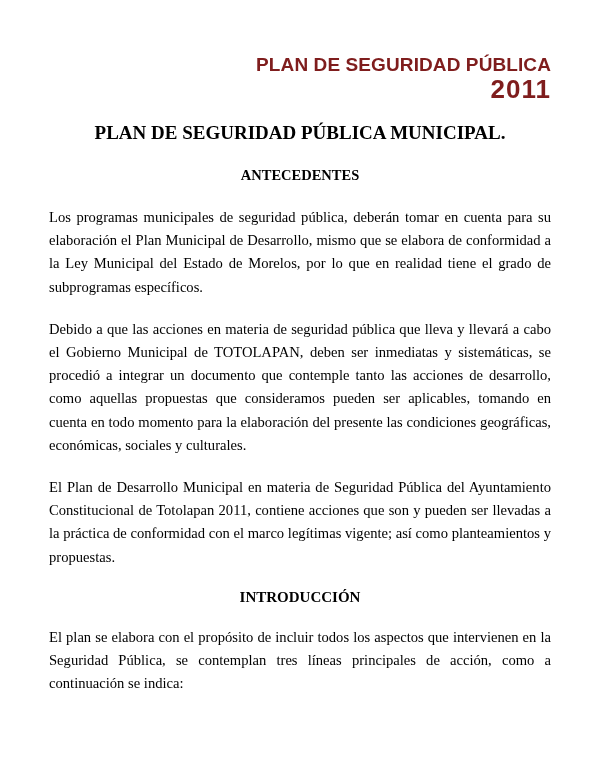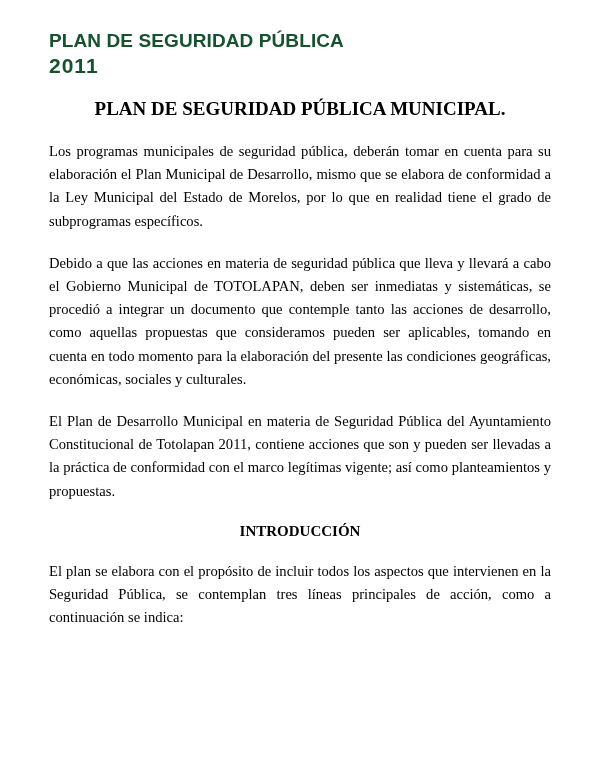--- a/index.html
+++ b/index.html
@@ -21,36 +21,36 @@
     box-sizing: border-box;
     width: 600px;
     height: 776px;
     padding: 0 49px;
     background: #ffffff;
     position: relative;
   }
 
   
   .doc-banner {
-    text-align: left;
-    padding-top: 28px;
+    text-align: right;
+    padding-top: 52px;
     font-family: "Liberation Sans", "DejaVu Sans", sans-serif;
     font-weight: bold;
     font-size: 19px;
     line-height: 25px;
-    color: #14532d;
+    color: #7f1d1d;
     letter-spacing: 0.1px;
     white-space: nowrap;
   }
   .doc-banner .banner-line {
     display: block;
   }
   .doc-banner .banner-year {
     display: block;
-    font-size: 21px;
+    font-size: 26px;
     letter-spacing: 1px;
   }
 
   
   .doc-heading {
     text-align: center;
     font-weight: bold;
     font-size: 19px;
     line-height: 20px;
     margin: 0;
@@ -86,20 +86,21 @@
 
 <div class="page">
 
   <div class="doc-banner">
     <span class="banner-line">PLAN DE SEGURIDAD PÚBLICA</span>
     <span class="banner-year">2011</span>
   </div>
 
   <h1 class="doc-heading heading-main">PLAN DE SEGURIDAD PÚBLICA MUNICIPAL.</h1>
 
+  <h2 class="doc-heading heading-antecedentes">ANTECEDENTES</h2>
 
   <p class="doc-para first-after-heading">Los programas municipales de seguridad pública, deberán tomar en cuenta para su elaboración el Plan Municipal de Desarrollo, mismo que se elabora de conformidad a la Ley Municipal del Estado de Morelos, por lo que en realidad tiene el grado de subprogramas específicos.</p>
 
   <p class="doc-para">Debido a que las acciones en materia de seguridad pública que lleva y llevará a cabo el Gobierno Municipal de TOTOLAPAN, deben ser inmediatas y sistemáticas, se procedió a integrar un documento que contemple tanto las acciones de desarrollo, como aquellas propuestas que consideramos pueden ser aplicables, tomando en cuenta en todo momento para la elaboración del presente las condiciones geográficas, económicas, sociales y culturales.</p>
 
   <p class="doc-para">El Plan de Desarrollo Municipal en materia de Seguridad Pública del Ayuntamiento Constitucional de Totolapan 2011, contiene acciones que son y pueden ser llevadas a la práctica de conformidad con el marco legítimas vigente; así como planteamientos y propuestas.</p>
 
   <h2 class="doc-heading heading-introduccion">INTRODUCCIÓN</h2>
 
 

